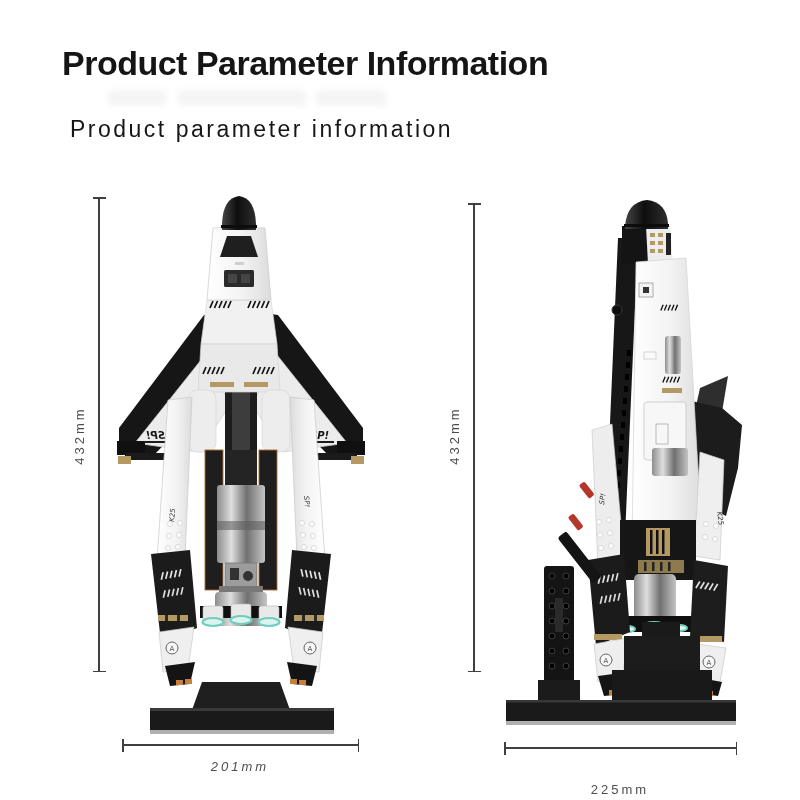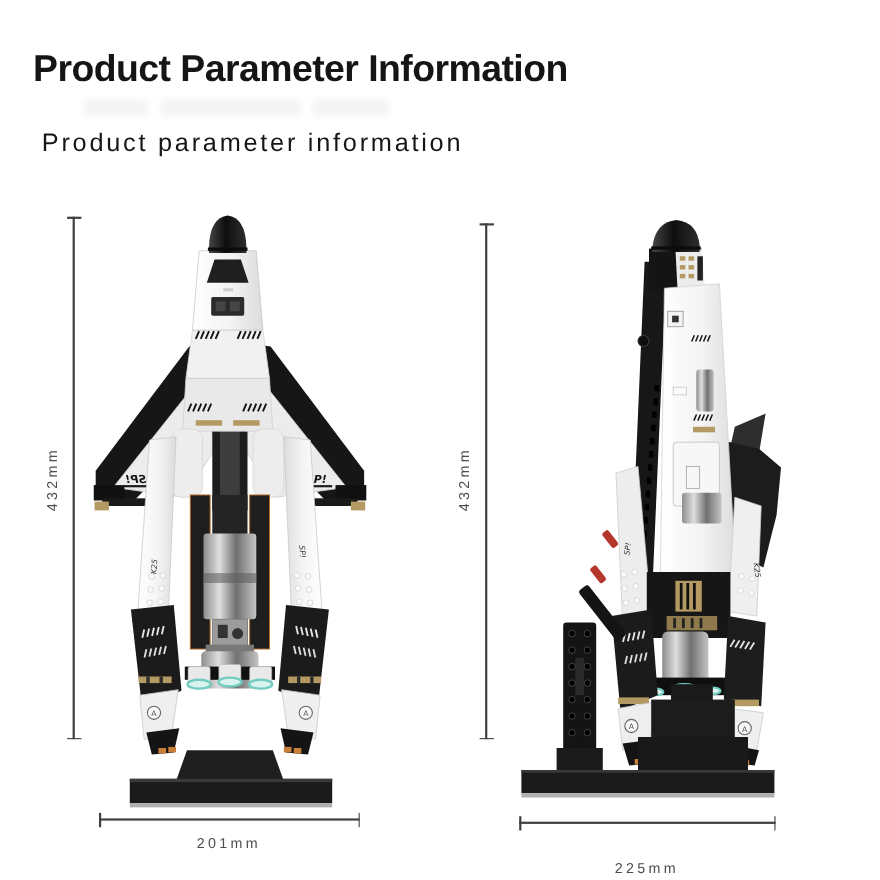--- a/index.html
+++ b/index.html
@@ -1,20 +1,20 @@
 <!DOCTYPE html>
 <html><head>
 <meta charset="utf-8">
 <style>
   html,body{margin:0;padding:0;}
   body{
     width:800px;height:800px;background:#ffffff;position:relative;overflow:hidden;
     font-family:"Liberation Sans", sans-serif;color:#1a1a1a;
   }
-  .canvas{position:absolute;inset:0;}
+  .canvas{position:absolute;inset:0;margin-left:32px;}
   
   .title{
     position:absolute;left:30px;top:44px;margin:0;
     font-size:34px;font-weight:700;letter-spacing:-0.5px;color:#151515;
   }
   .ghost{position:absolute;left:76px;top:90px;width:280px;height:18px;filter:blur(3px);opacity:.55;}
   .ghost i{position:absolute;top:0;height:16px;background:#ececec;border-radius:3px;}
   .ghost i:nth-child(1){left:0;width:58px;}
   .ghost i:nth-child(2){left:70px;width:128px;}
   .ghost i:nth-child(3){left:208px;width:70px;}
@@ -192,21 +192,21 @@
         <rect x="118" y="708" width="184" height="3" fill="#3a3a3a"></rect>
         <rect x="118" y="730" width="184" height="4" fill="#b0b0b0"></rect>
       </g>
     </svg>
 
     <div class="dim dim-h" style="left:90px;top:738.5px;width:237px;">
         <i class="capt"></i>
         <i class="line"></i>
         <i class="capb"></i>
       </div>
-    <div class="dim-label" style="left:148px;top:759px;">201mm</div>
+    <div class="dim-label" style="left:148px;top:759px;font-style:italic;">201mm</div>
   </section>
 
   <section>
     <div class="dim dim-v" style="left:435.5px;top:203px;height:469px;">
         <i class="capt"></i>
         <i class="line"></i>
         <i class="capb"></i>
       </div>
     <div class="dim-label vert" style="left:362px;top:428px;">432mm</div>
 

